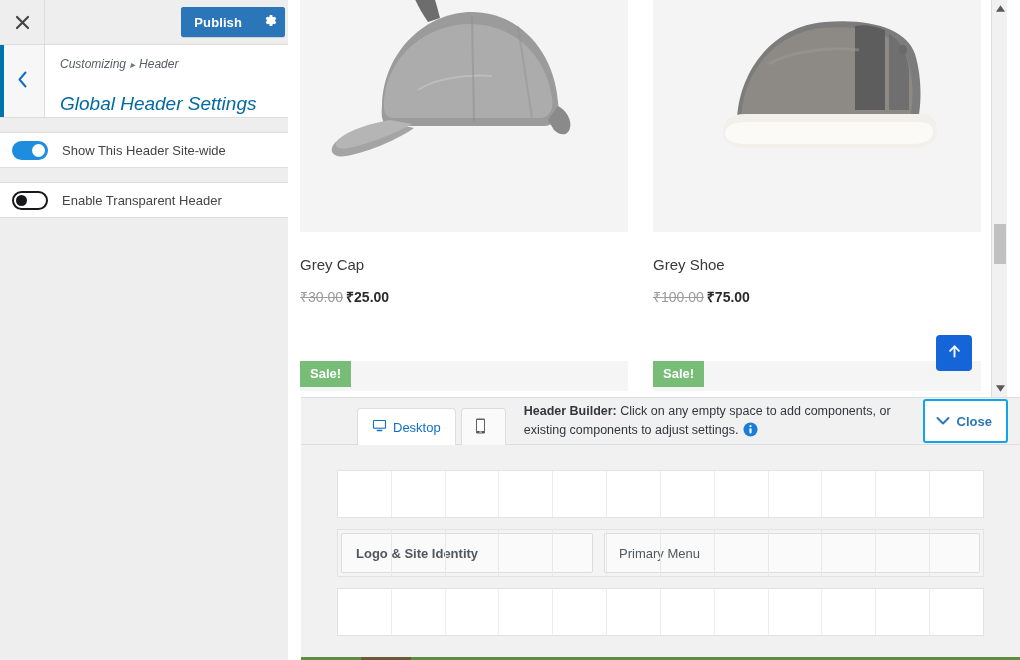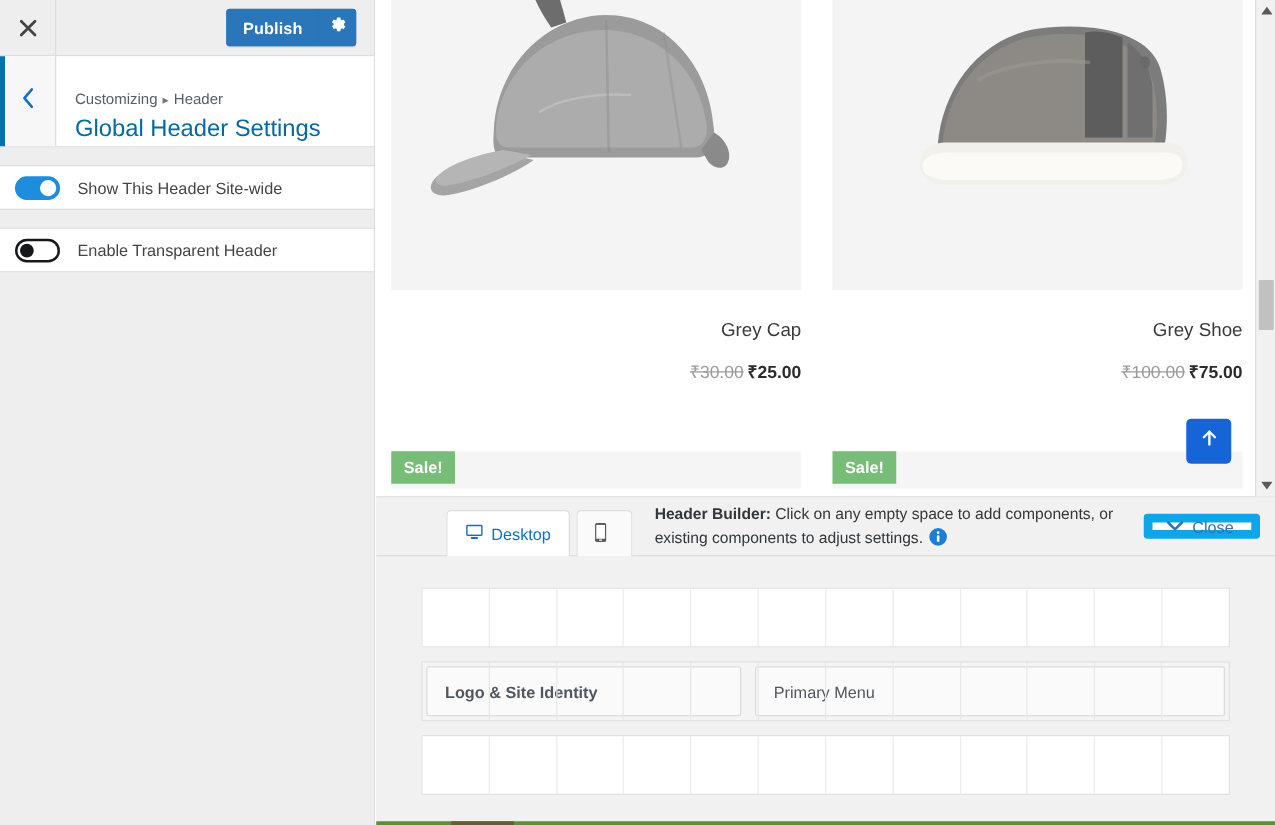--- a/index.html
+++ b/index.html
@@ -68,21 +68,21 @@
     border-right: 1px solid #dddddd;
     display: flex; align-items: center; justify-content: center;
     cursor: pointer; position: relative;
   }
   .cz-back::before {
     content: ""; position: absolute; left: 0; top: 0; bottom: 0;
     width: 4px; background: #0073aa;
   }
   .cz-head-text {
     flex: 1; padding: 11px 0 0 15px;
-    display: flex; flex-direction: column; justify-content: flex-end;
+    display: flex; flex-direction: column; justify-content: space-between; font-style: italic;
   }
   .cz-crumb {
     font-size: 12px; color: #555d66; line-height: 16px;
     font-family: "Liberation Sans", sans-serif;
   }
   .cz-crumb .sep { margin: 0 4px; color: #72777c; font-size: 10px; }
   .cz-title {
     font-size: 19px; color: #0369a1; line-height: 27px;
     font-weight: 400; margin-top: 1px;
     font-family: "Liberation Sans", sans-serif;
@@ -130,23 +130,23 @@
     display: flex; align-items: center;
     padding-left: 12px; cursor: pointer;
   }
   .cz-footer-label {
     font-size: 13px; color: #555d66; margin-left: 10px;
     font-family: "Liberation Sans", sans-serif;
   }
 
   
   #preview {
-    position: absolute; left: 301px; top: 0;
+    position: absolute; left: 288px; top: 0;
     width: 719px; height: 660px;
-    background: #ffffff; overflow: hidden; text-align: right;
+    background: #ffffff; overflow: hidden;
   }
   .shop-area {
     position: absolute; left: 0; top: 0;
     width: 705px; height: 397px;
     background: #ffffff;
     padding: 0 12px;
   }
   .prod-grid {
     display: flex; gap: 25px; padding-top: 0;
   }
@@ -248,26 +248,27 @@
     font-size: 12.5px; color: #32373c; line-height: 19px;
     align-self: center; padding-top: 4px;
     font-family: "Liberation Sans", sans-serif;
   }
   .hb-msg b { font-weight: 700; }
   .info-icon {
     display: inline-flex; vertical-align: -3px; margin-left: 5px;
   }
   .hb-close {
     align-self: center;
-    height: 20px; padding: 0 14px 0 11px;
-    border: 7px solid #0ea5e9; border-radius: 3px;
+    height: 44px; padding: 0 14px 0 11px;
+    border: 2px solid #0ea5e9; border-radius: 3px;
     background: #ffffff; color: #2a76b8;
     display: flex; align-items: center; gap: 7px;
     font-size: 13px; cursor: pointer;
     font-family: "Liberation Sans", sans-serif;
+    font-weight: bold;
   }
 
   .hb-canvas {
     padding: 25px 36px 0 36px;
     background: #f1f1f1;
     height: 215px;
   }
   .hb-row {
     background: #ffffff;
     border: 1px solid #e2e2e2;

